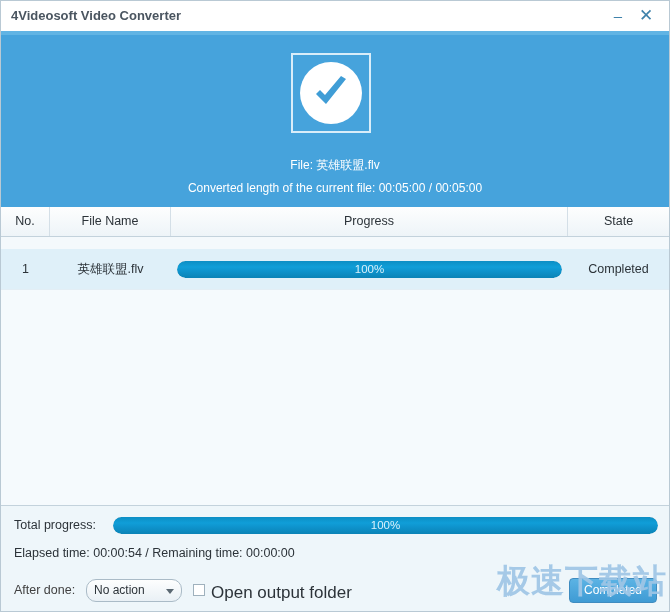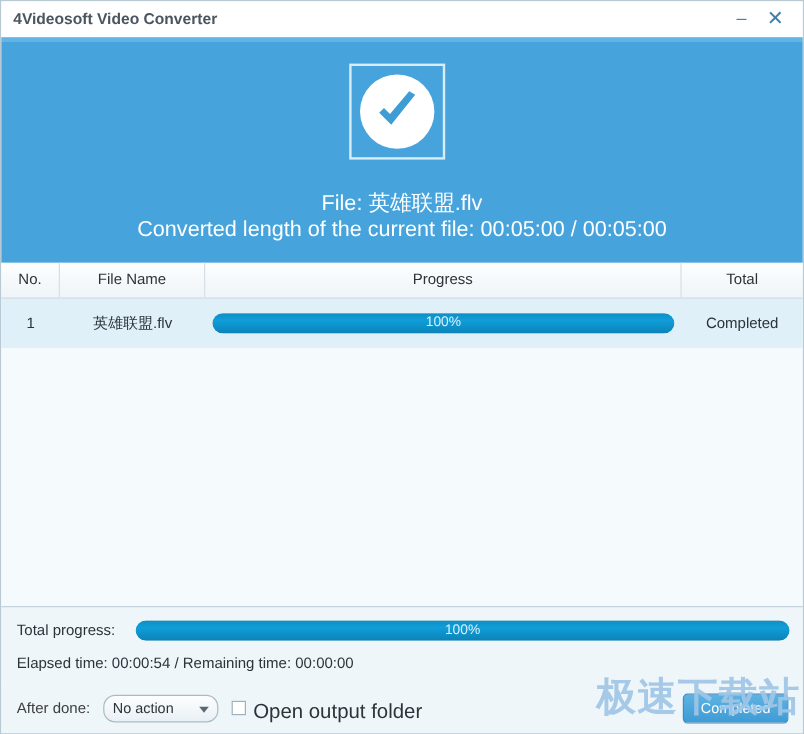--- a/index.html
+++ b/index.html
@@ -71,29 +71,29 @@
   .badge-check {
     position: absolute; left: 50%; top: 50%;
     transform: translate(-50%, -50%);
     width: 62px; height: 62px;
   }
   .hero-line {
     position: absolute; left: 0;
     width: 668px;
     text-align: center;
     color: #ffffff;
-    font-size: 18px;
+    font-size: 12px;
     white-space: nowrap;
   }
   .hero-file { top: 122px; }
   .hero-len  { top: 146px; }
 
   
   .table-head {
-    position: absolute; left: 0; top: 218px;
+    position: absolute; left: 0; top: 206px;
     width: 668px; height: 30px;
     background: linear-gradient(to bottom, #fdfefe 0%, #eef4f8 100%);
     border-bottom: 1px solid #c3d2dc;
     box-sizing: border-box;
   }
   .th {
     position: absolute; top: 0; height: 29px;
     line-height: 29px;
     font-size: 12.5px;
     color: #2c3339;
@@ -276,21 +276,21 @@
       </svg>
     </div>
     <div class="hero-line hero-file">File: 英雄联盟.flv</div>
     <div class="hero-line hero-len">Converted length of the current file: 00:05:00 / 00:05:00</div>
   </div>
 
   <div class="table-head">
     <div class="th th-no divider">No.</div>
     <div class="th th-name divider">File Name</div>
     <div class="th th-prog divider">Progress</div>
-    <div class="th th-state">Total</div>
+    <div class="th th-state">State</div>
   </div>
 
   <div class="table-body">
     <div class="row">
       <div class="cell cell-no">1</div>
       <div class="cell cell-name">英雄联盟.flv</div>
       <div class="cell cell-prog">
         <div class="pbar row-pbar">
           <div class="pbar-fill" id="rowFill" style="width: 100%;"></div>
           <div class="pbar-text">100%</div>

